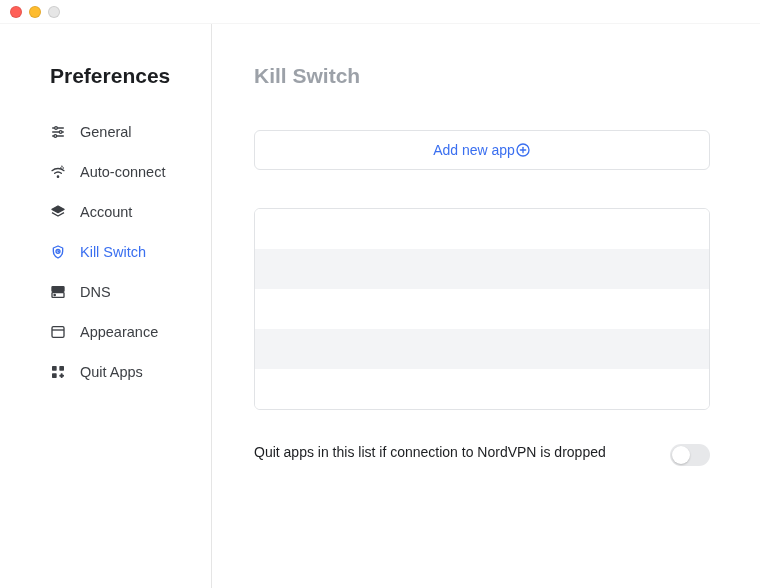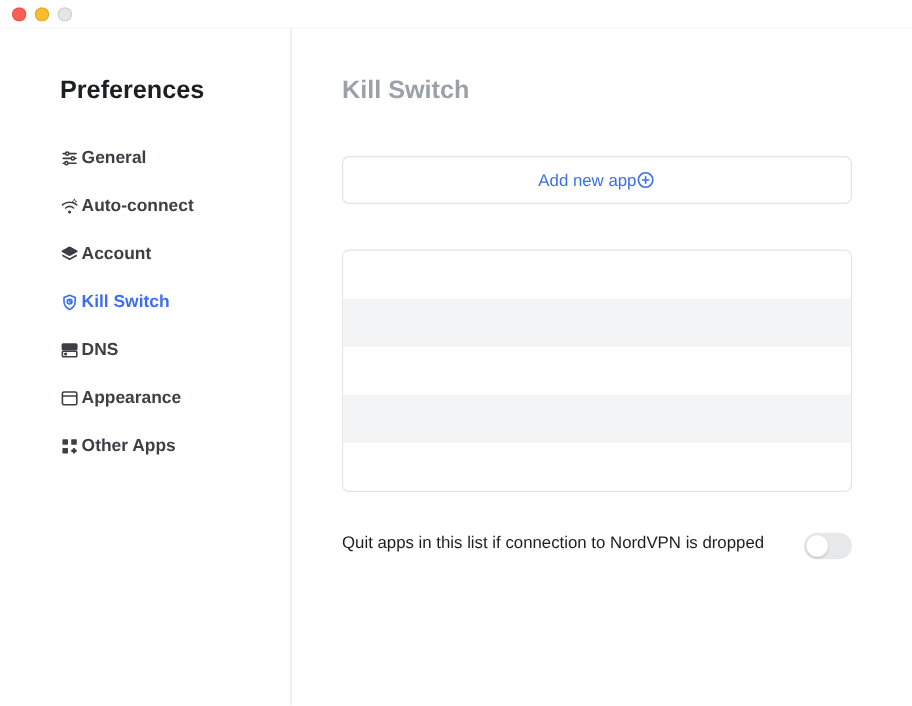--- a/index.html
+++ b/index.html
@@ -5,24 +5,24 @@
   * { box-sizing: border-box; margin: 0; padding: 0; }
   html, body { width: 760px; height: 588px; font-family: -apple-system, BlinkMacSystemFont, "Segoe UI", Helvetica, Arial, sans-serif; background: #ffffff; color: #1c1e21; }
   .window { width: 760px; height: 588px; background: #ffffff; position: relative; border: 0; }
   .titlebar { height: 24px; padding: 6px 10px; display: flex; align-items: center; gap: 7px; border-bottom: 1px solid rgba(0,0,0,0.04); }
   .traffic-dot { width: 12px; height: 12px; border-radius: 50%; }
   .dot-close { background: #ff5f57; border: 0.5px solid rgba(0,0,0,0.1); }
   .dot-min { background: #febc2e; border: 0.5px solid rgba(0,0,0,0.1); }
   .dot-max { background: #e6e6e6; border: 0.5px solid rgba(0,0,0,0.1); }
 
   .body { display: flex; height: calc(588px - 24px); }
-  .sidebar { width: 243px; border-right: 1px solid #e5e5e5; padding: 40px 0 0 0; }
+  .sidebar { width: 212px; border-right: 1px solid #e5e5e5; padding: 40px 0 0 0; }
   .sidebar-title { font-size: 21px; font-weight: 600; color: #1c1e21; padding: 0 0 24px 50px; }
   .nav { list-style: none; }
-  .nav-item { display: flex; align-items: flex-start; gap: 2px; padding: 12px 0 12px 50px; font-size: 14.5px; color: #3c3f44; cursor: pointer; font-weight: bold; }
+  .nav-item { display: flex; align-items: flex-start; gap: 14px; padding: 12px 0 12px 50px; font-size: 14.5px; color: #3c3f44; cursor: pointer; }
   .nav-item .icon { width: 16px; height: 16px; display: inline-flex; align-items: center; justify-content: center; color: #3c3f44; }
   .nav-item.active { color: #3a6ff0; }
   .nav-item.active .icon { color: #3a6ff0; }
 
   .main { flex: 1; padding: 40px 50px 30px 42px; }
   .page-title { font-size: 21px; font-weight: 600; color: #9ca1a8; margin-bottom: 42px; }
 
   .add-app-btn { width: 100%; border: 1px solid #e1e3e6; border-radius: 6px; height: 40px; display: flex; align-items: center; justify-content: center; padding: 0 18px; background: #ffffff; cursor: pointer; font-size: 14px; color: #3a6ff0; margin-bottom: 38px; }
   .add-app-btn .plus-icon { color: #3a6ff0; display: inline-flex; }
 
@@ -125,21 +125,21 @@
         <li class="nav-item">
           <span class="icon">
             <svg width="16" height="16" viewBox="0 0 24 24" fill="currentColor">
                 <rect x="3" y="3" width="7" height="7" rx="1"></rect>
                 <rect x="14" y="3" width="7" height="7" rx="1"></rect>
                 <rect x="3" y="14" width="7" height="7" rx="1"></rect>
                 <rect x="16" y="14" width="3" height="7" rx="1"></rect>
                 <rect x="14" y="16" width="7" height="3" rx="1"></rect>
               </svg>
           </span>
-          <span>Other Apps</span>
+          <span>Quit Apps</span>
         </li>
 
 
       </ul>
     </aside>
 
     <main class="main">
       <div class="page-title">Kill Switch</div>
 
       <button class="add-app-btn">

